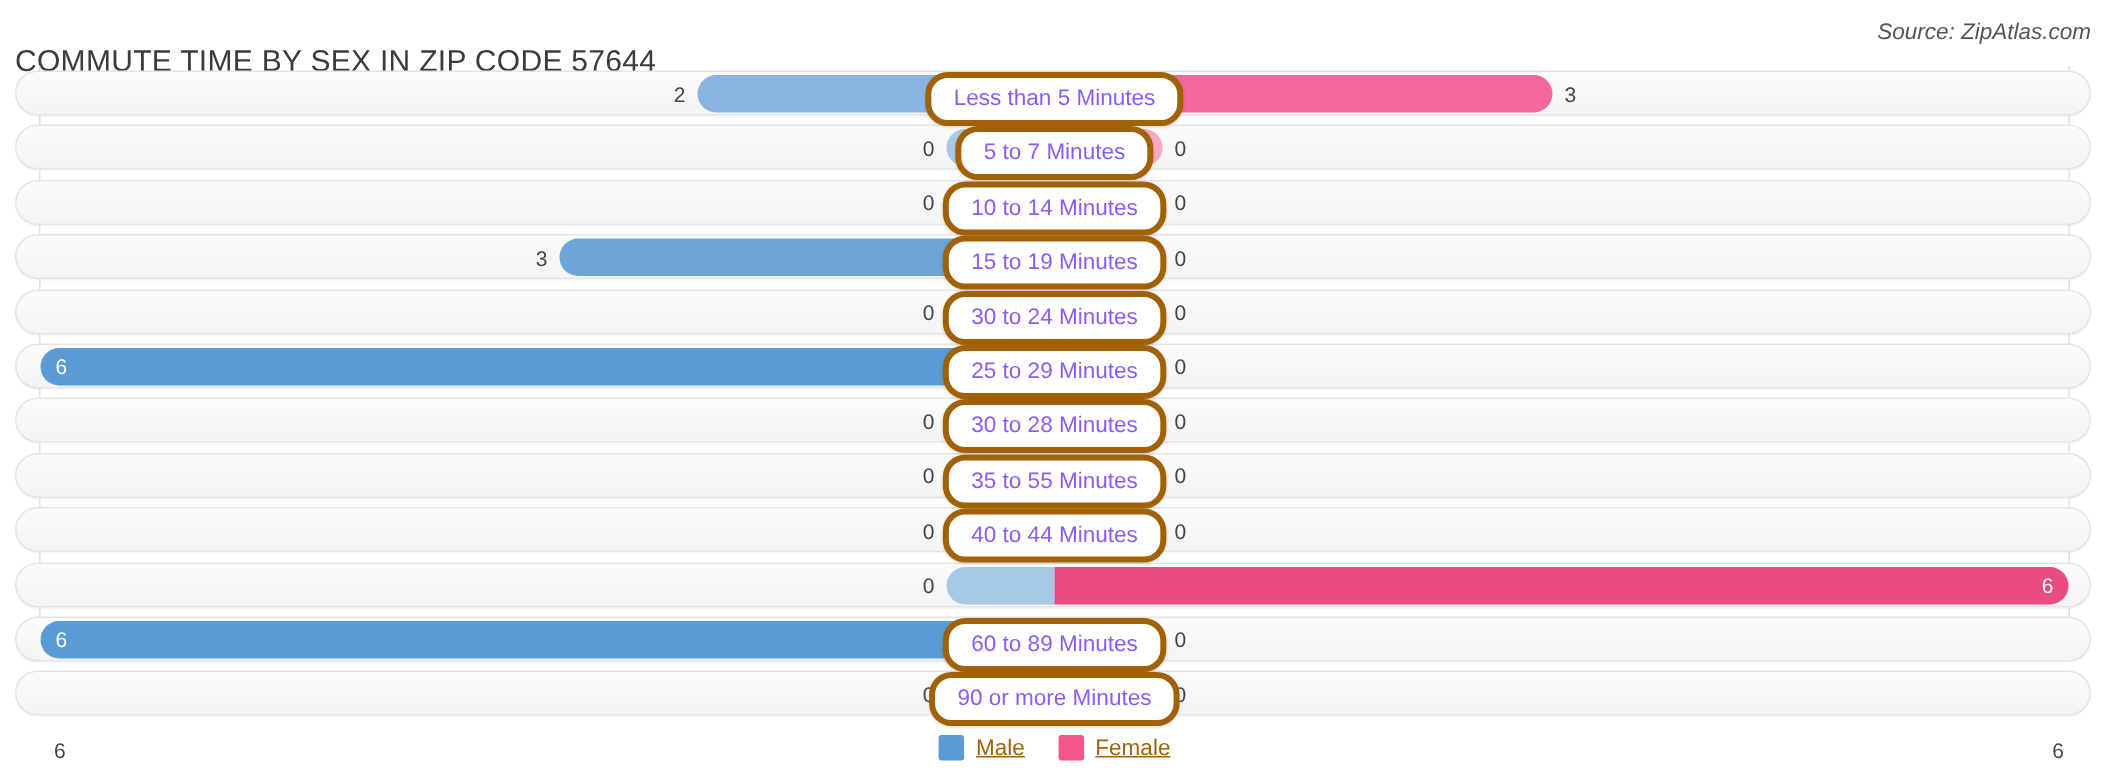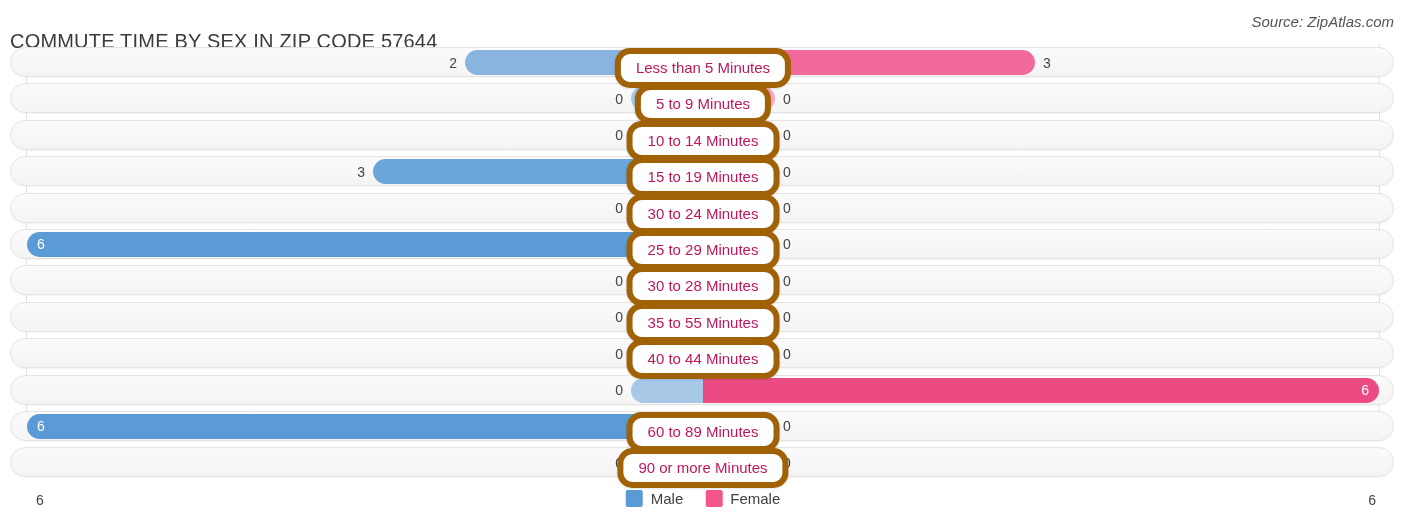--- a/index.html
+++ b/index.html
@@ -139,24 +139,24 @@
   
   .cat-pill {
     position: absolute;
     left: 50%;
     top: 4px;
     transform: translateX(-50%);
     height: 28px;
     line-height: 28px;
     padding: 0 15px;
     background: #ffffff;
-    border: 6px solid #a16207;
+    border: 4px solid #a16207;
     border-radius: 15px;
     font-size: 15px;
-    color: #be185d;
+    color: #8b5cf6;
     white-space: nowrap;
     box-shadow: 0 1px 2px rgba(0,0,0,0.10);
     z-index: 5;
   }
 
   
   .footer {
     position: absolute;
     left: 0;
     bottom: 0;
@@ -187,21 +187,22 @@
     gap: 8px;
   }
   .legend-swatch {
     width: 17px;
     height: 17px;
     border-radius: 2px;
     display: inline-block;
   }
   .legend-text {
     font-size: 15px;
-    color: #404040;
+    color: #a16207;
+    text-decoration: underline;
   }
 </style>
 </head>
 <body>
 
 <div class="header">
   <div class="chart-title">COMMUTE TIME BY SEX IN ZIP CODE 57644</div>
   <div class="source-note">Source: ZipAtlas.com</div>
 </div>
 
@@ -228,21 +229,21 @@
         <div class="bars">
           <div class="half male">
             <div class="bar" style="width: 72px; background: rgb(168, 200, 232);"></div>
             <span class="val">0</span>
           </div>
           <div class="half female">
             <div class="bar" style="width: 72px; background: rgb(249, 168, 196);"></div>
             <span class="val">0</span>
           </div>
         </div>
-        <div class="cat-pill">5 to 9 Minutes</div>
+        <div class="cat-pill">5 to 7 Minutes</div>
       </div>
       <div class="row">
         <div class="track"></div>
         <div class="bars">
           <div class="half male">
             <div class="bar" style="width: 72px; background: rgb(168, 200, 232);"></div>
             <span class="val">0</span>
           </div>
           <div class="half female">
             <div class="bar" style="width: 72px; background: rgb(249, 168, 196);"></div>

